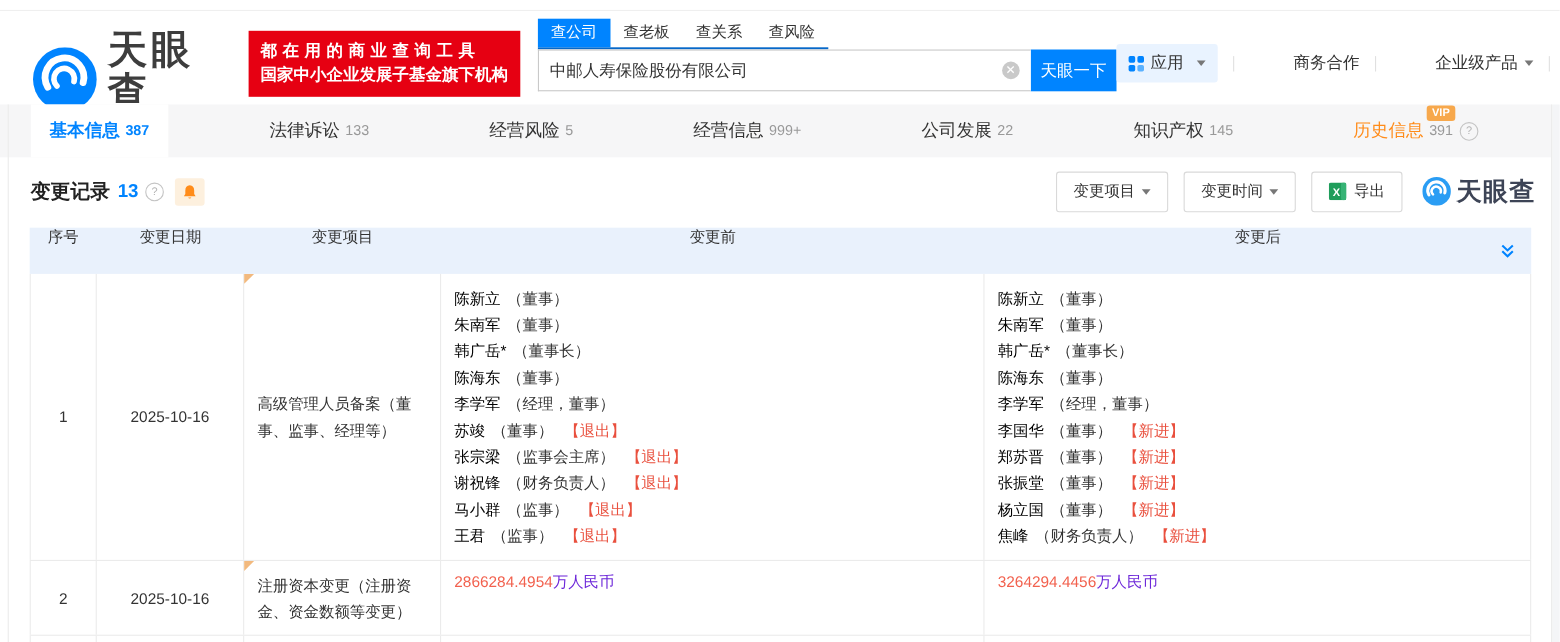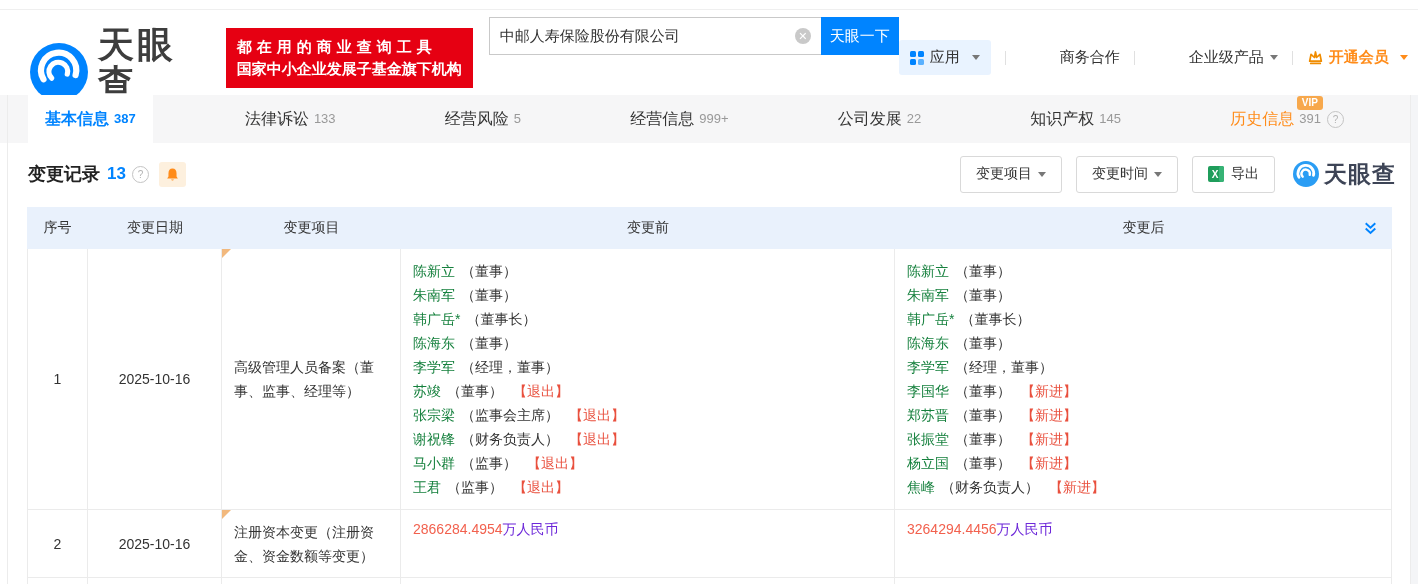--- a/index.html
+++ b/index.html
@@ -18,21 +18,21 @@
   .logo-en{font-size:13px;color:#8f8f8f;letter-spacing:1.2px;margin-top:1px;}
   .badge{margin-left:12px;margin-top:10px;background:#e60012;color:#fff;padding:8px 11px;
          font-size:15px;font-weight:bold;line-height:22px;white-space:nowrap;}
   .badge .l1{letter-spacing:5px;}
   .search{margin-left:16px;margin-top:-1px;}
   .stabs{display:flex;border-bottom:2px solid #0668c9;width:fit-content;min-width:246px;}
   .stab{font-size:14px;padding:4px 12px;color:#333;cursor:pointer;white-space:nowrap;}
   .stab.active{background:#0084ff;color:#fff;}
   .sbox{display:flex;margin-top:0;}
   .sinput-wrap{position:relative;}
-  .sinput-field{width:332px;height:38px;box-sizing:border-box;border:1px solid #c9c9c9;border-right:none;
+  .sinput-field{width:448px;height:38px;box-sizing:border-box;border:1px solid #c9c9c9;border-right:none;
                 font-size:15px;color:#333;padding:0 32px 0 10px;outline:none;
                 font-family:"Liberation Sans","DejaVu Sans",sans-serif;}
   .clear{position:absolute;right:10px;top:11px;width:16px;height:16px;border-radius:50%;background:#c9c9c9;
          color:#fff;font-size:11px;line-height:16px;text-align:center;cursor:pointer;}
   .sbtn{width:78px;height:38px;background:#0084ff;color:#fff;font-size:15px;border:none;cursor:pointer;
         display:flex;align-items:center;justify-content:center;white-space:nowrap;}
   .hnav{margin-left:auto;margin-right:16px;display:flex;align-items:center;margin-top:22px;font-size:15px;
         white-space:nowrap;}
   .chip{background:#e9f3ff;border-radius:3px;padding:8px 11px;display:flex;align-items:center;gap:6px;cursor:pointer;}
   .grid-icon{width:14px;height:14px;display:grid;grid-template-columns:6px 6px;grid-template-rows:6px 6px;gap:2px;}
@@ -67,34 +67,34 @@
   .bellchip{margin-left:10px;width:27px;height:25px;background:#fdf0de;border-radius:3px;display:flex;
             align-items:center;justify-content:center;cursor:pointer;}
   .sec-right{margin-left:auto;display:flex;align-items:center;gap:14px;}
   .fbtn{height:37px;border:1px solid #d9d9d9;border-radius:3px;background:#fff;padding:0 15px;font-size:14px;
         color:#333;display:flex;align-items:center;cursor:pointer;font-family:inherit;}
   .wmark{display:flex;align-items:center;gap:5px;margin-left:4px;}
   .wmark-text{font-size:23px;font-weight:bold;color:#3d4456;letter-spacing:1px;}
 
   
   .table{position:absolute;top:207px;left:27px;width:1365px;}
-  .thead{display:flex;height:42px;background:#e9f1fc;align-items:center;position:relative;}
+  .thead{display:flex;height:42px;background:#e9f1fc;align-items:flex-start;position:relative;}
   .th{font-size:14px;color:#333;display:flex;align-items:center;justify-content:center;box-sizing:border-box;}
   .w1{width:61px;}.w2{width:134px;}.w3{width:179px;}.w4{width:494px;}.w5{width:497px;}
   .chev{position:absolute;right:13px;top:13px;cursor:pointer;display:flex;}
   .trow{display:flex;box-sizing:border-box;border-bottom:1px solid #ebebeb;}
   .td{border-right:1px solid #ebebeb;box-sizing:border-box;font-size:14px;}
   .td:first-child{border-left:1px solid #ebebeb;}
   .td-center{display:flex;align-items:center;justify-content:center;}
   .td-item{display:flex;align-items:center;padding:0 12px;line-height:24px;position:relative;}
   .corner{position:absolute;top:0;left:0;width:0;height:0;border-top:9px solid #f2b97e;
           border-right:9px solid transparent;}
   .td-people{padding:10px 12px;}
   .pline{line-height:24px;white-space:nowrap;}
-  .pname{color:#15803d;text-decoration:none;cursor:pointer;}
+  .pname{color:#000000;text-decoration:none;cursor:pointer;}
   .prole{margin-left:6px;color:#333;}
   .ptag{margin-left:10px;color:#e9503e;}
   .td-val{padding:11px 12px;}
   .vnum{color:#f2614e;}
   .vunit{color:#6d28d9;}
   .r1{height:261px;}
   .r2{height:68px;}
   .r3{height:40px;}
 </style>
 </head>
@@ -116,20 +116,26 @@
       <div class="logo-en">TianYanCha.com</div>
     </span>
   </div>
 
   <div class="badge">
     <div class="l1">都在用的商业查询工具</div>
     <div class="l2">国家中小企业发展子基金旗下机构</div>
   </div>
 
   <div class="search">
+    <div class="stabs">
+        <div class="stab active">查公司</div>
+        <div class="stab">查老板</div>
+        <div class="stab">查关系</div>
+        <div class="stab">查风险</div>
+      </div>
     <div class="sbox">
       <span class="sinput-wrap">
         <input class="sinput-field" type="text" value="中邮人寿保险股份有限公司" style="">
         <span class="clear">✕</span>
       </span>
       <button class="sbtn">天眼一下</button>
     </div>
   </div>
 
   <div class="hnav">

